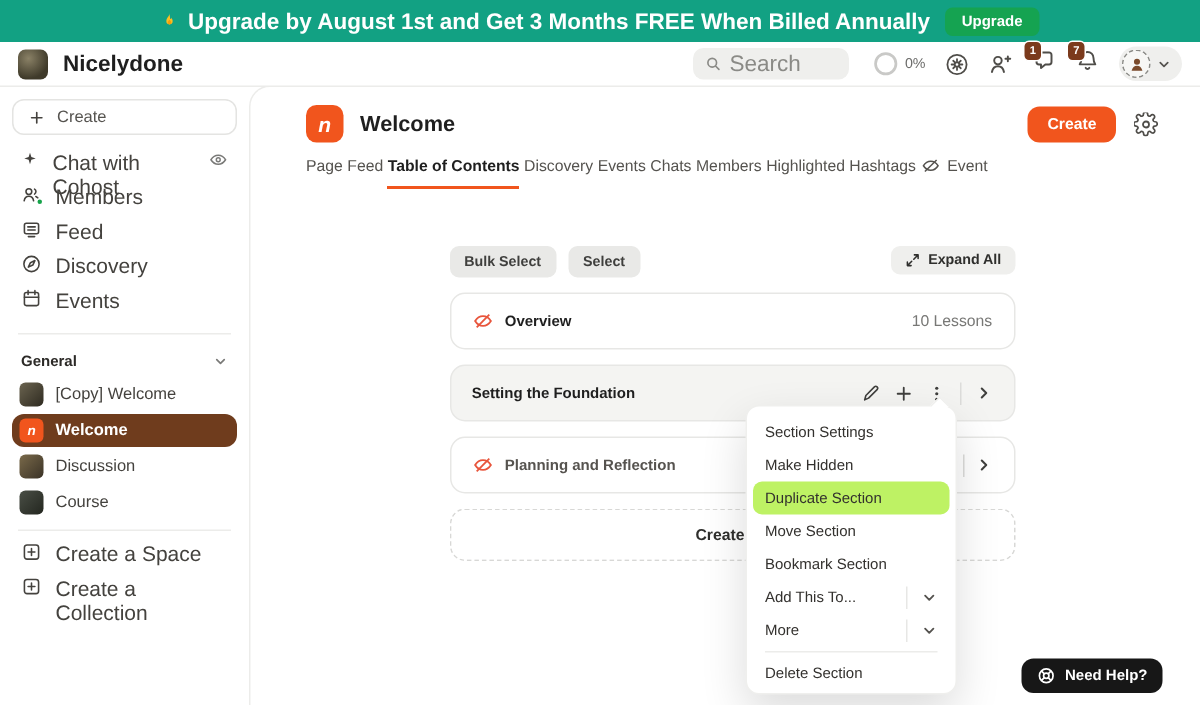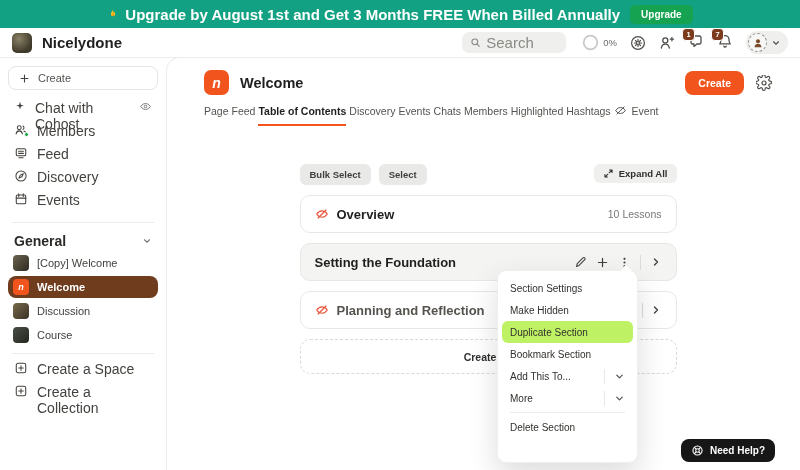--- a/index.html
+++ b/index.html
@@ -32,21 +32,21 @@
   .body-row { display:flex; height:412px; background:#fff; }
   .sidebar { width:166px; background:#fff; padding:8px; flex:none; }
   .main { flex:1; background:#fff; border-left:1px solid #ECECEA; border-top:1px solid #ECECEA; border-top-left-radius:14px; margin-top:-1px; position:relative; padding:12px 28px 0 37px; }
 
   
   .sb-create { height:24px; border:1px solid #E4E4E2; border-radius:8px; display:flex; align-items:center; gap:8px; padding:0 10px; font-size:11px; color:#55534f; cursor:pointer; background:#fff; width:100%; }
   .sb-list { margin-top:10px; }
   .sb-item { height:23px; display:flex; align-items:flex-start; gap:9px; padding:0 6px; font-size:14px; color:#44423e; border-radius:7px; cursor:pointer; }
   .sb-item .trail { margin-left:auto; color:#7A7A78; }
   .sb-divider { border-top:1px solid #ECECEA; margin:7px 4px; }
-  .sb-group { height:22px; display:flex; align-items:center; padding:0 6px; font-size:14px; font-weight:bold; color:#2c2a27; cursor:pointer; }
+  .sb-group { height:22px; display:flex; align-items:center; padding:0 6px; font-size:10px; font-weight:bold; color:#2c2a27; cursor:pointer; }
   .sb-group .trail { margin-left:auto; color:#7A7A78; }
   .sb-space { height:22px; display:flex; align-items:center; gap:8px; padding:0 5px; font-size:11px; color:#44423e; border-radius:8px; cursor:pointer; margin-bottom:2px; }
   .sb-space.active { background:#6F3C1D; color:#fff; font-weight:bold; }
   .thumb { width:16px; height:16px; border-radius:4px; flex:none; }
   .thumb.t-copy { background:linear-gradient(135deg,#6b6450,#2e2a20); }
   .thumb.t-disc { background:linear-gradient(135deg,#7a6a4a,#3a3226); }
   .thumb.t-course { background:linear-gradient(135deg,#4a4f46,#23261f); }
   .logo-sq { background:#F1551D; color:#fff; display:flex; align-items:center; justify-content:center; font-style:italic; font-weight:bold; }
   .thumb.logo-sq { font-size:9px; }
 
@@ -65,21 +65,21 @@
 
   
   .content-col { width:377px; margin:38px auto 0; }
   .toolbar { display:flex; align-items:flex-start; margin-bottom:10px; }
   .pill { background:#E9E9E7; border:none; border-radius:6px; font-size:9.5px; font-weight:bold; color:#3F3F3D; padding:5px 10px; cursor:pointer; }
   .pill + .pill { margin-left:8px; }
   .expand-pill { margin-left:auto; background:#EFEFED; border:none; border-radius:6px; font-size:9.5px; font-weight:bold; color:#2f2f2d; padding:4px 9px; display:flex; align-items:center; gap:5px; cursor:pointer; }
 
   .section-card { height:38px; background:#fff; border:1px solid #E7E7E5; border-radius:10px; display:flex; align-items:center; padding:0 14px; margin-bottom:10px; position:relative; }
   .section-card.hovered { background:#F4F4F2; }
-  .sec-title { font-size:13px; font-weight:bold; color:#1f1f1f; margin-left:8px; }
+  .sec-title { font-size:10px; font-weight:bold; color:#1f1f1f; margin-left:8px; }
   .section-card .sec-title.no-icon { margin-left:0; }
   .sec-title.dim { color:#56534f; }
   .sec-meta { margin-left:auto; font-size:10.5px; color:#787876; }
   .sec-actions { margin-left:auto; display:flex; align-items:center; gap:9px; color:#3f3f3d; }
   .sec-actions .vdiv { width:1px; height:15px; background:#DCDCDA; }
   .create-dashed { height:35px; border:1.5px dashed #D8D8D6; border-radius:10px; display:flex; align-items:center; justify-content:center; gap:5px; color:#2f2f2d; font-size:10.5px; font-weight:bold; cursor:pointer; }
 
   
   .ctx-menu { position:absolute; left:497px; top:270px; width:141px; height:193px; background:#fff; border:1px solid #EFEFED; border-radius:9px; box-shadow:0 12px 30px rgba(0,0,0,.14); z-index:50; padding:6px 0 4px; }
   .ctx-arrow { position:absolute; top:-5px; left:124px; width:9px; height:9px; background:#fff; border-left:1px solid #EFEFED; border-top:1px solid #EFEFED; transform:rotate(45deg); }
@@ -453,20 +453,23 @@
     <div class="ctx-item">
         <span>Section Settings</span>
       </div>
     <div class="ctx-item">
         <span>Make Hidden</span>
       </div>
     <div class="ctx-item hl">
         <span>Duplicate Section</span>
       </div>
     <div class="ctx-item">
+        <span>Move Section</span>
+      </div>
+    <div class="ctx-item">
         <span>Bookmark Section</span>
       </div>
     <div class="ctx-item">
       <span>Add This To...</span>
       <span class="sub">
         <span class="ic">
           <svg width="11" height="11" viewBox="0 0 16 16" fill="none" stroke="#55534f" stroke-width="1.8" stroke-linecap="round" stroke-linejoin="round">
               <path d="M4 6l4 4 4-4"></path>
             </svg>
         </span>

